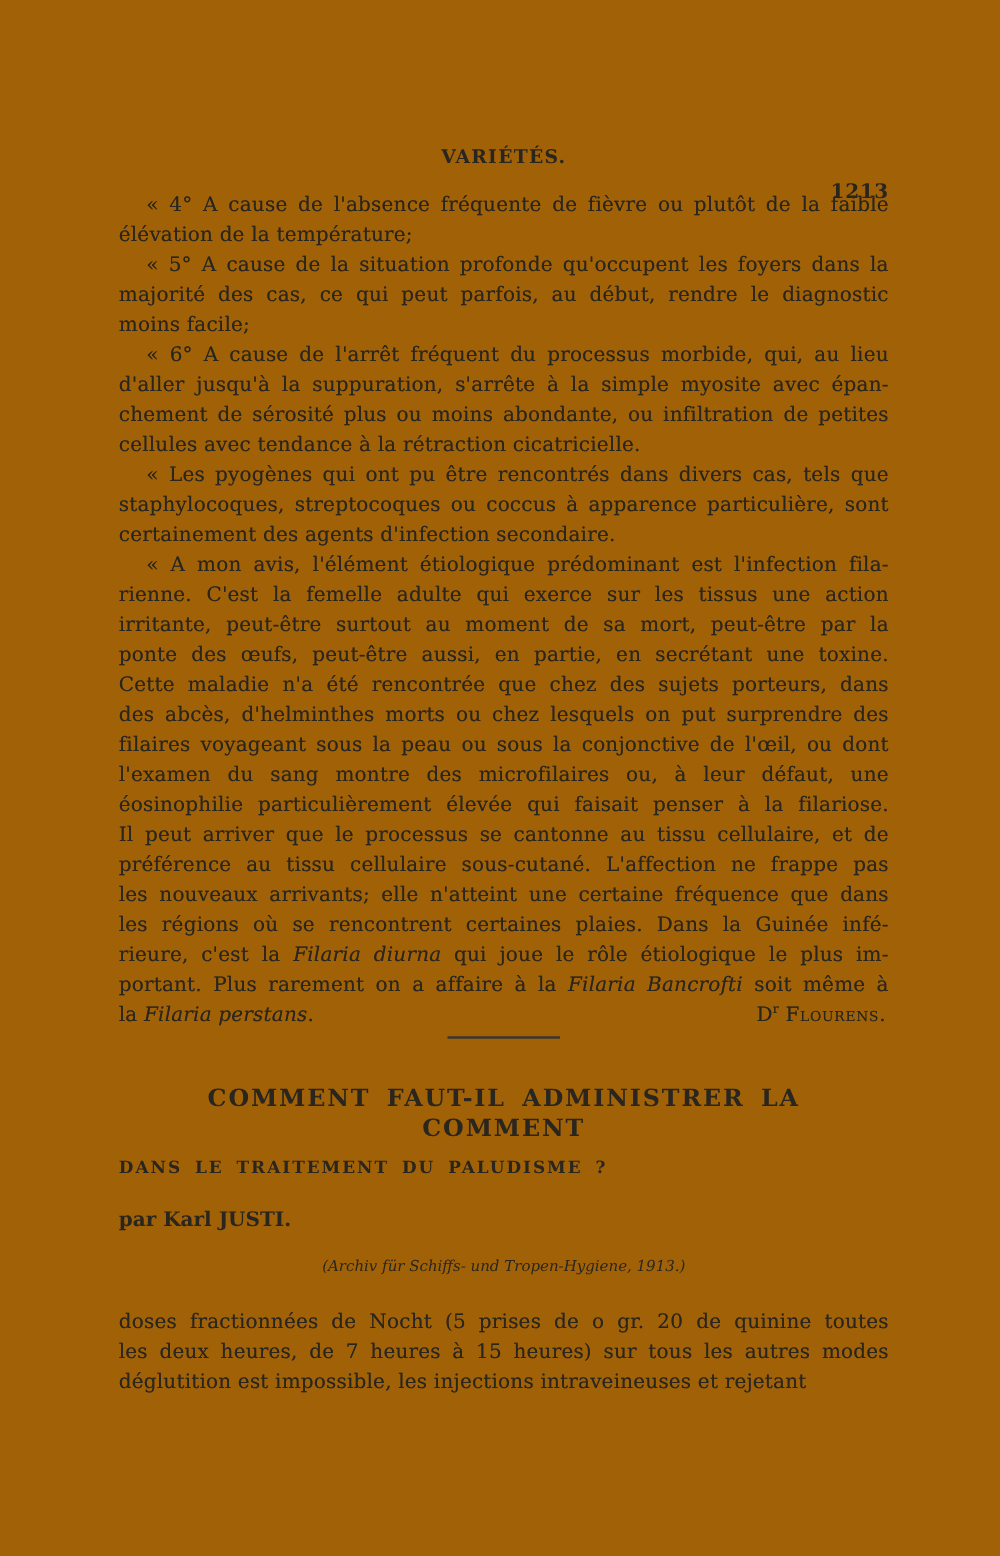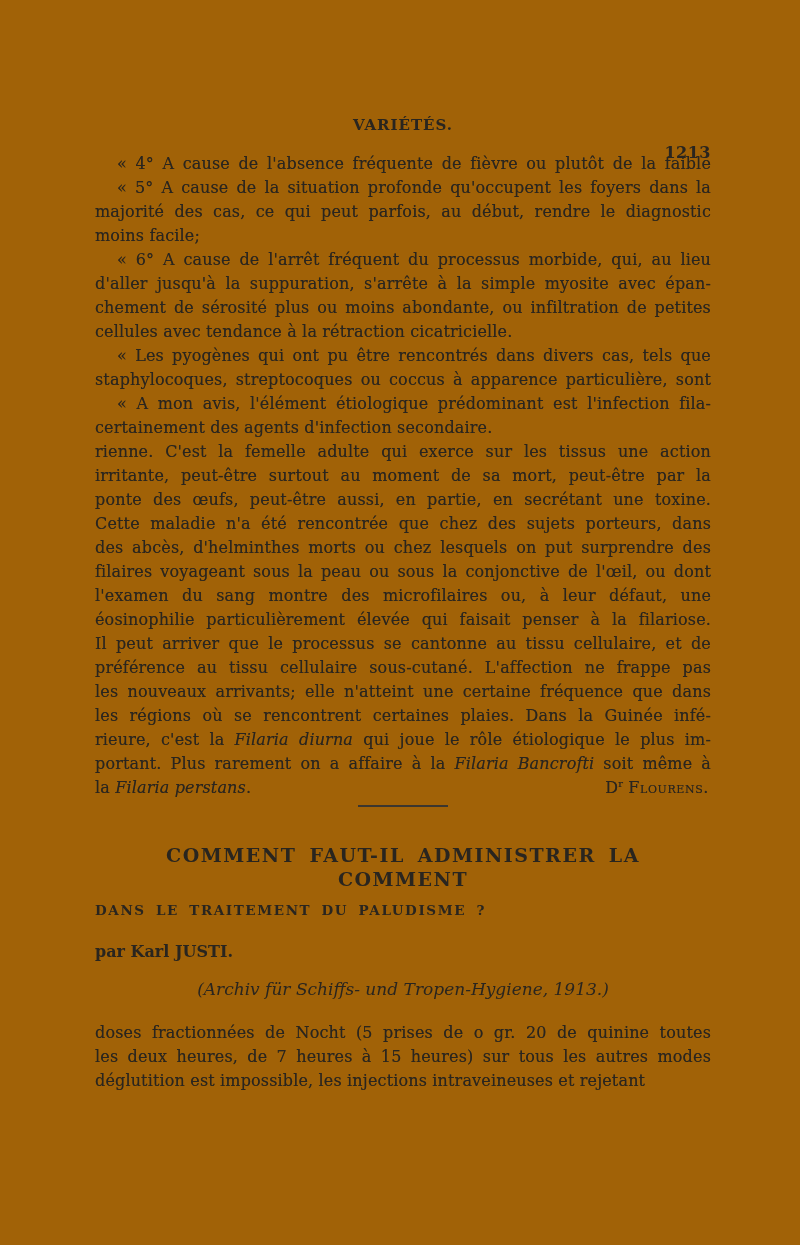--- a/index.html
+++ b/index.html
@@ -106,50 +106,51 @@
   }
   .a2-byline {
     margin-top: 23px;
     font-size: 16px;
     font-weight: bold;
     line-height: 20px;
   }
   .a2-source {
     margin-top: 16px;
     text-align: center;
-    font-size: 17px;
+    font-size: 12px;
     font-style: italic;
     line-height: 22px;
   }
   .a2-body { margin-top: 21px; }
 </style>
 </head>
 <body>
 
 <div class="page">
   <div class="textblock">
 
     <header class="running-head">
       <span class="rh-title">VARIÉTÉS.</span>
       <span class="rh-page">1213</span>
     </header>
 
     <section id="article-end">
         <div class="line line-indent"><span>« 4° A cause de l'absence fréquente de fièvre ou plutôt de la faible</span></div>
+        <div class="line line-end"><span>élévation de la température;</span></div>
         <div class="line line-indent"><span>« 5° A cause de la situation profonde qu'occupent les foyers dans la</span></div>
         <div class="line"><span>majorité des cas, ce qui peut parfois, au début, rendre le diagnostic</span></div>
         <div class="line line-end"><span>moins facile;</span></div>
         <div class="line line-indent"><span>« 6° A cause de l'arrêt fréquent du processus morbide, qui, au lieu</span></div>
         <div class="line"><span>d'aller jusqu'à la suppuration, s'arrête à la simple myosite avec épan-</span></div>
         <div class="line"><span>chement de sérosité plus ou moins abondante, ou infiltration de petites</span></div>
         <div class="line line-end"><span>cellules avec tendance à la rétraction cicatricielle.</span></div>
         <div class="line line-indent"><span>« Les pyogènes qui ont pu être rencontrés dans divers cas, tels que</span></div>
         <div class="line"><span>staphylocoques, streptocoques ou coccus à apparence particulière, sont</span></div>
+        <div class="line line-end"><span>certainement des agents d'infection secondaire.</span></div>
         <div class="line line-indent"><span>« A mon avis, l'élément étiologique prédominant est l'infection fila-</span></div>
-        <div class="line line-end"><span>certainement des agents d'infection secondaire.</span></div>
         <div class="line"><span>rienne. C'est la femelle adulte qui exerce sur les tissus une action</span></div>
         <div class="line"><span>irritante, peut-être surtout au moment de sa mort, peut-être par la</span></div>
         <div class="line"><span>ponte des œufs, peut-être aussi, en partie, en secrétant une toxine.</span></div>
         <div class="line"><span>Cette maladie n'a été rencontrée que chez des sujets porteurs, dans</span></div>
         <div class="line"><span>des abcès, d'helminthes morts ou chez lesquels on put surprendre des</span></div>
         <div class="line"><span>filaires voyageant sous la peau ou sous la conjonctive de l'œil, ou dont</span></div>
         <div class="line"><span>l'examen du sang montre des microfilaires ou, à leur défaut, une</span></div>
         <div class="line"><span>éosinophilie particulièrement élevée qui faisait penser à la filariose.</span></div>
         <div class="line"><span>Il peut arriver que le processus se cantonne au tissu cellulaire, et de</span></div>
         <div class="line"><span>préférence au tissu cellulaire sous-cutané. L'affection ne frappe pas</span></div>

